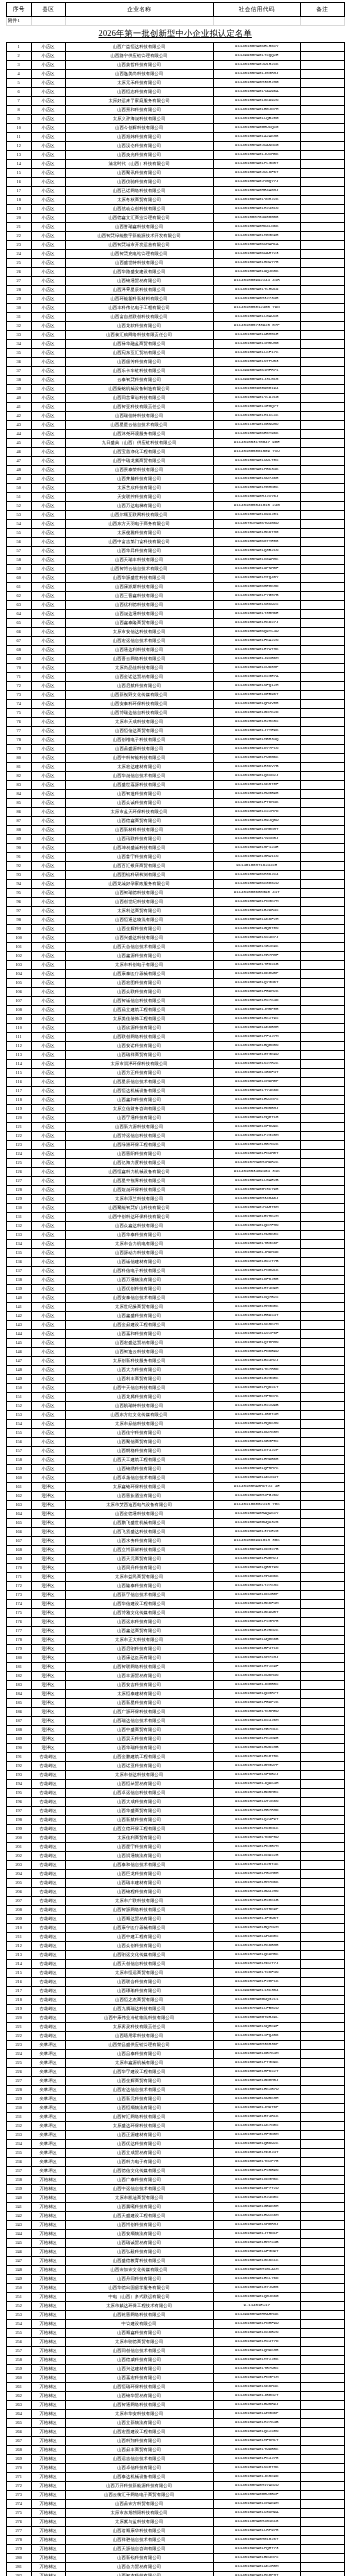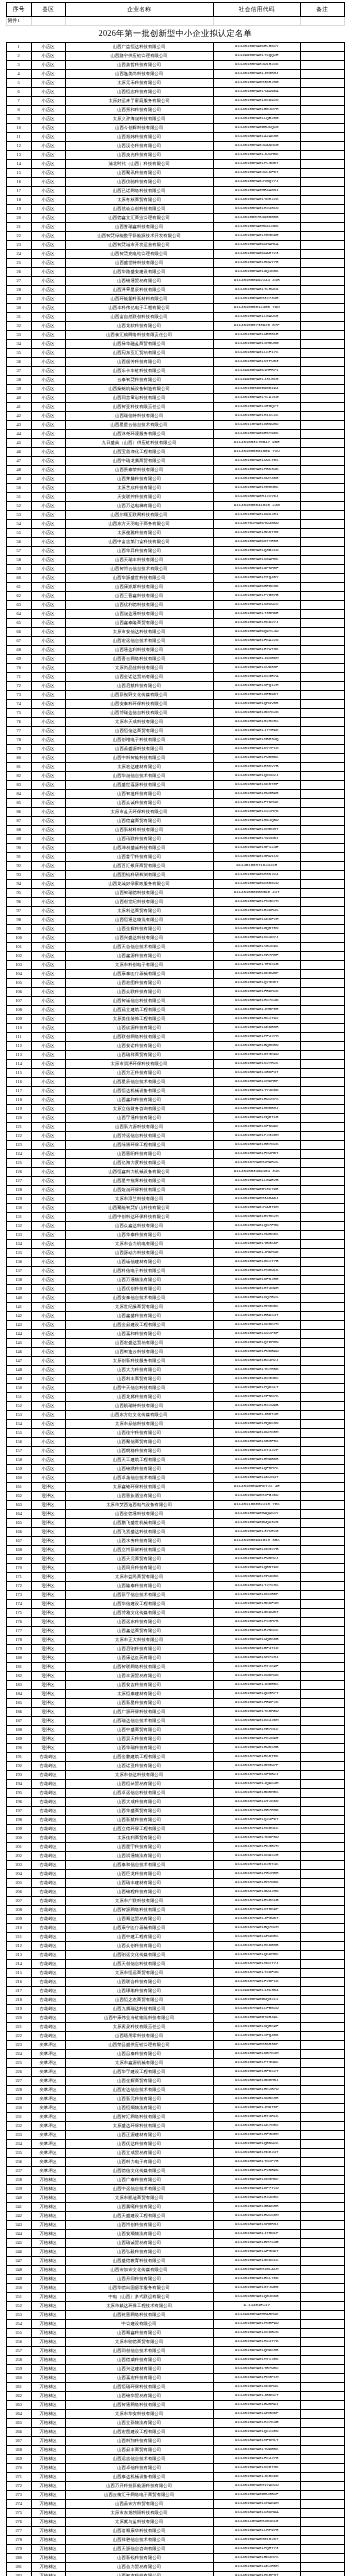--- a/index.html
+++ b/index.html
@@ -47,20 +47,21 @@
   
   .title-row td {
     border: none;
     text-align: center;
     font-size: 8.2px;
     line-height: 15.5px;
     height: 15.5px;
     letter-spacing: 0.3px;
     font-family: "Liberation Serif", "DejaVu Serif", serif;
     white-space: nowrap;
+    text-decoration: underline;
   }
 
   
   thead th {
     border: 0.5px solid #000000;
     height: 11.3px;
     font-size: 5.7px;
     font-weight: normal;
     text-align: center;
     vertical-align: middle;

